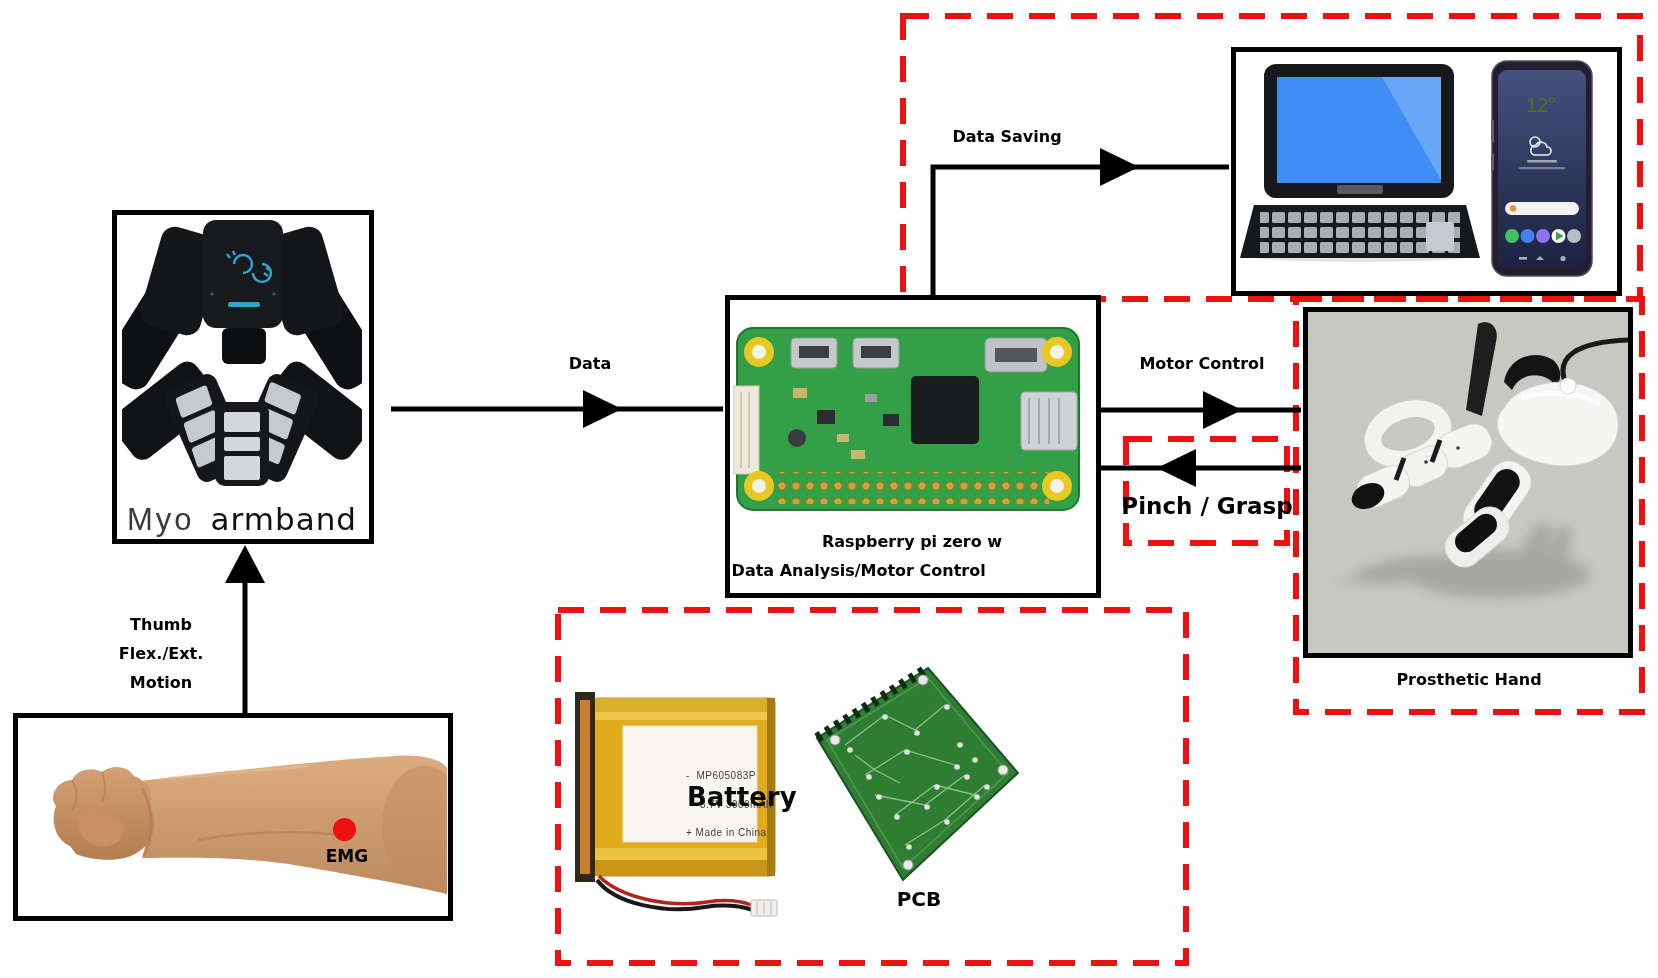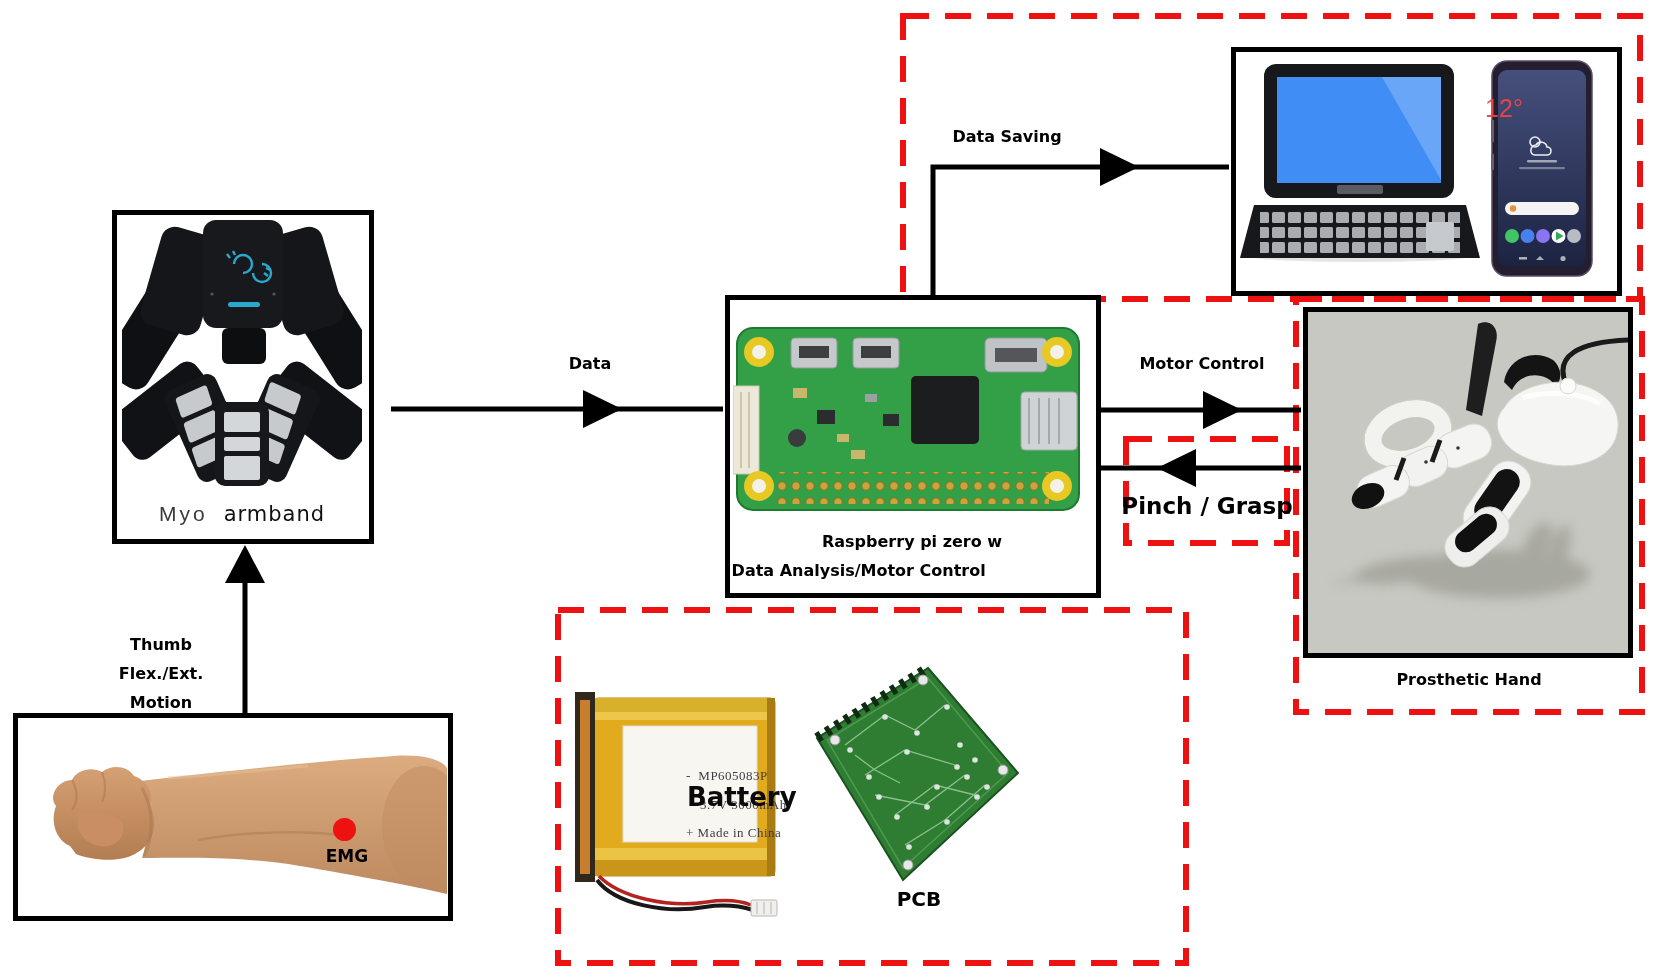--- a/index.html
+++ b/index.html
@@ -4,35 +4,35 @@
 <style>
   html,body{margin:0;padding:0;background:#fff;}
   #canvas{position:relative;width:1658px;height:978px;background:#fff;
           font-family:"DejaVu Sans",sans-serif;overflow:hidden;}
   .layer{position:absolute;left:0;top:0;}
   .sbox{position:absolute;background:#fff;border:5px solid #000;box-sizing:border-box;}
   .imgbox{background:#c7c8c1;}
   .devsvg{position:absolute;}
   .lbl{position:absolute;font-weight:bold;font-size:16px;color:#000;white-space:nowrap;
        transform:translateX(-50%);line-height:1.15;}
-  .center{text-align:center;margin-top:20px;}
+  .center{text-align:center;}
   .dash{fill:none;stroke:#ee1111;stroke-width:6;stroke-dasharray:26 16;}
   .arr-line{stroke:#000;stroke-width:5;fill:none;}
   .arr-head{fill:#000;stroke:none;}
-  #myo-caption{font-weight:normal;font-size:21px;color:#161616;}
+  #myo-caption{font-weight:normal;font-size:31px;color:#161616;}
   #myo-caption .brand{font-family:"Liberation Sans",sans-serif;letter-spacing:3px;color:#3a3a3a;}
   #myo-caption .device{font-family:"DejaVu Sans",sans-serif;margin-left:16px;letter-spacing:1px;color:#111;}
   #emg-label{font-size:17px;}
   #pinch-label{font-size:23px;}
-  #battery-print{position:absolute;left:686px;top:752px;font-family:Liberation Serif, serif;
-       font-size:13px;line-height:9.5px;color:#3f3f3f;letter-spacing:.5px;white-space:pre;}
+  #battery-print{position:absolute;left:686px;top:752px;font-family:Liberation Sans, sans-serif;
+       font-size:10px;line-height:9.5px;color:#3f3f3f;letter-spacing:.5px;white-space:pre;}
   #battery-label{position:absolute;left:687px;top:782px;font-weight:bold;font-size:26px;color:#0a0a0a;text-align:center;}
   #pcb-label{font-size:20px;}
-  #phone-temp{position:absolute;left:1504px;top:94px;transform:translateX(-50%);
-       font-family:"Liberation Sans",sans-serif;font-weight:300;font-size:25px;color:#ef4444;opacity:.95;}
+  #phone-temp{position:absolute;left:1541px;top:94px;transform:translateX(-50%);
+       font-family:"Liberation Sans",sans-serif;font-weight:300;font-size:20px;color:#4d7c0f;opacity:.95;}
   #emg-dot{position:absolute;left:333px;top:818px;width:23px;height:23px;border-radius:50%;background:#ee1111;}
   #thumb-label{top:610px;left:161px;}
 </style>
 </head>
 <body>
 
 <div id="canvas">
 
   <svg class="layer" width="1658" height="978">
     <rect class="dash" x="903" y="16" width="737" height="283"></rect>

